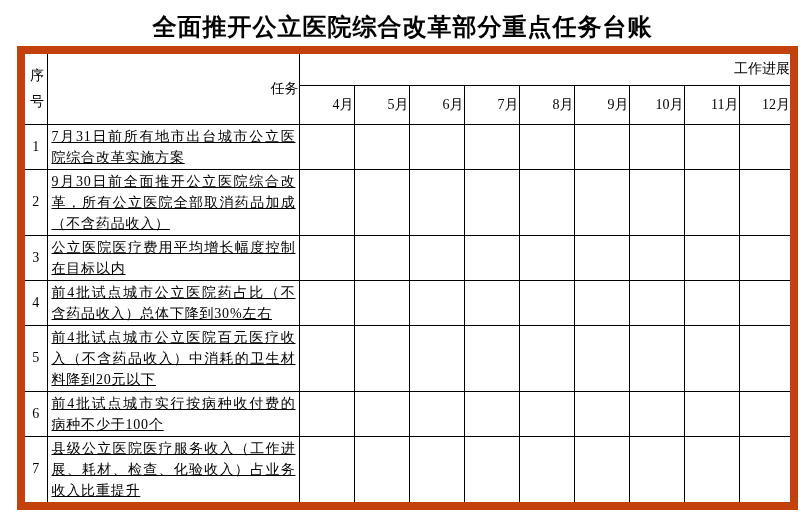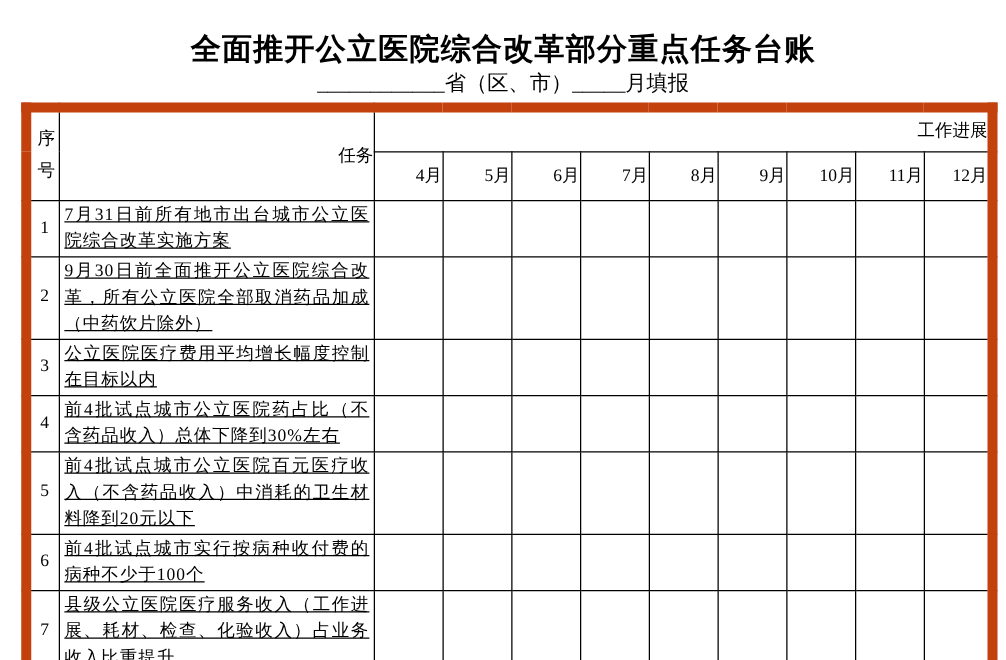--- a/index.html
+++ b/index.html
@@ -3,21 +3,21 @@
 <meta charset="utf-8">
 <style>
   * { margin: 0; padding: 0; box-sizing: border-box; }
   html, body {
     width: 805px; height: 528px;
     background: #ffffff;
     color: #000000;
     font-family: "Liberation Serif", serif;
     overflow: hidden;
   }
-  .page { width: 805px; height: 464px; background: #fff; margin-top: 13px; }
+  .page { width: 805px; height: 464px; background: #fff; }
   .doc-title {
     text-align: center;
     font-size: 24px;
     font-weight: bold;
     padding-top: 12px;
     line-height: 30px;
     letter-spacing: 1px;
   }
   .doc-subtitle {
     text-align: center;
@@ -74,21 +74,20 @@
     padding: 1px 3px 1px 4px;
     text-decoration: underline;
   }
   td.progress-cell { background: #fff; }
 </style>
 </head>
 <body>
 
 <div class="page">
   <div class="doc-title">全面推开公立医院综合改革部分重点任务台账</div>
-  <div class="doc-subtitle">____________省（区、市）_____月填报</div>
 
   <table class="ledger">
     <colgroup>
       <col class="c-index">
       <col class="c-task">
       <col class="c-month">
         <col class="c-month">
         <col class="c-month">
         <col class="c-month">
         <col class="c-month">
@@ -123,21 +122,21 @@
         <td class="progress-cell"></td>
         <td class="progress-cell"></td>
         <td class="progress-cell"></td>
         <td class="progress-cell"></td>
         <td class="progress-cell"></td>
         <td class="progress-cell"></td>
         <td class="progress-cell"></td>
       </tr>
       <tr class="r2">
         <td class="index-cell">2</td>
-        <td class="task-cell">9月30日前全面推开公立医院综合改革，所有公立医院全部取消药品加成（中药饮片除外）</td>
+        <td class="task-cell">9月30日前全面推开公立医院综合改革，所有公立医院全部取消药品加成（不含药品收入）</td>
         <td class="progress-cell"></td>
         <td class="progress-cell"></td>
         <td class="progress-cell"></td>
         <td class="progress-cell"></td>
         <td class="progress-cell"></td>
         <td class="progress-cell"></td>
         <td class="progress-cell"></td>
         <td class="progress-cell"></td>
         <td class="progress-cell"></td>
       </tr>

